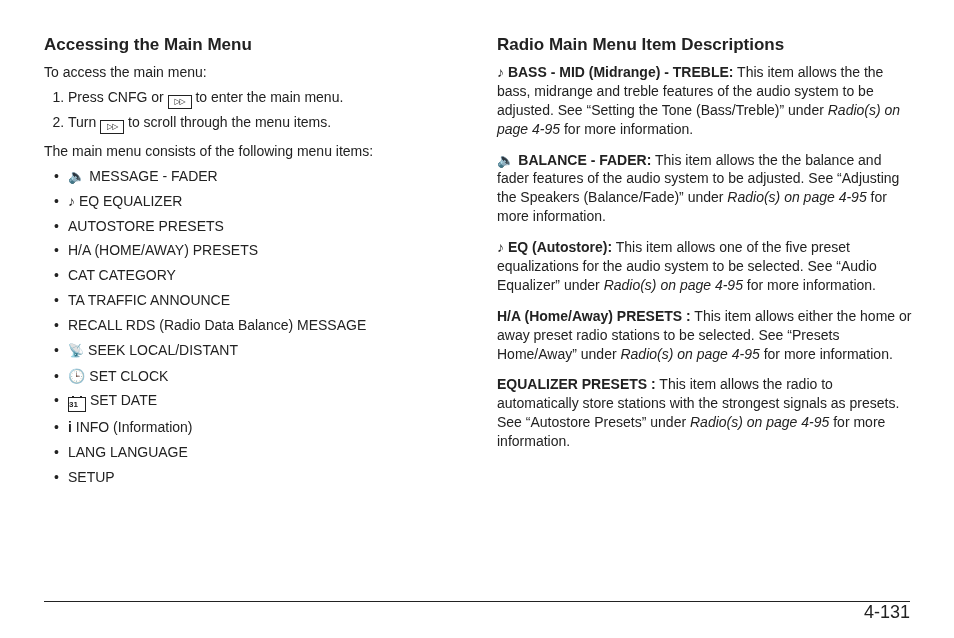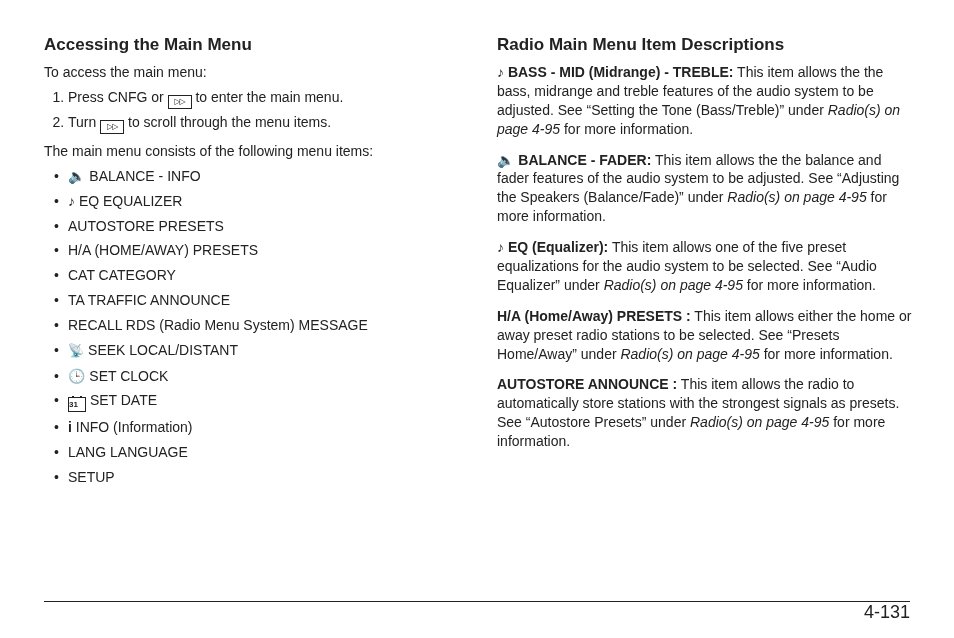--- a/index.html
+++ b/index.html
@@ -134,40 +134,40 @@
           <span class="iconbox"></span>
           <span> to scroll through the menu items.</span>
         </li>
       </ol>
 
       <p>The main menu consists of the following menu items:</p>
 
       <ul>
         <li>
           <span class="note">🔈 </span>
-          <span>BALANCE - INFO</span>
+          <span>MESSAGE - FADER</span>
         </li>
         <li>
           <span class="note">♪ </span>
           <span>EQ EQUALIZER</span>
         </li>
         <li>
           <span>AUTOSTORE PRESETS</span>
         </li>
         <li>
           <span>H/A (HOME/AWAY) PRESETS</span>
         </li>
         <li>
           <span>CAT CATEGORY</span>
         </li>
         <li>
           <span>TA TRAFFIC ANNOUNCE</span>
         </li>
         <li>
-          <span>RECALL RDS (Radio Menu System) MESSAGE</span>
+          <span>RECALL RDS (Radio Data Balance) MESSAGE</span>
         </li>
         <li>
           <span class="ant">📡 </span>
           <span>SEEK LOCAL/DISTANT</span>
         </li>
         <li>
           <span class="note">🕒 </span>
           <span>SET CLOCK</span>
         </li>
         <li>
@@ -193,29 +193,29 @@
 
       <p class="entry">
         <span class="note">♪ </span><span class="lead">BASS - MID (Midrange) - TREBLE:</span><span>  This item allows the the bass, midrange and treble features of the audio system to be adjusted. See “Setting the Tone (Bass/Treble)” under </span><span class="ital">Radio(s) on page 4-95</span><span> for more information.</span>
       </p>
 
       <p class="entry">
         <span class="note">🔈 </span><span class="lead">BALANCE - FADER:</span><span>  This item allows the the balance and fader features of the audio system to be adjusted. See “Adjusting the Speakers (Balance/Fade)” under </span><span class="ital">Radio(s) on page 4-95</span><span> for more information.</span>
       </p>
 
       <p class="entry">
-        <span class="note">♪ </span><span class="lead">EQ (Equalizer):</span><span>  This item allows one of the five preset equalizations for the audio system to be selected. See “Audio Equalizer” under </span><span class="ital">Radio(s) on page 4-95</span><span> for more information.</span>
+        <span class="note">♪ </span><span class="lead">EQ (Autostore):</span><span>  This item allows one of the five preset equalizations for the audio system to be selected. See “Audio Equalizer” under </span><span class="ital">Radio(s) on page 4-95</span><span> for more information.</span>
       </p>
 
       <p class="entry">
         <span class="lead">H/A (Home/Away) PRESETS :</span><span>  This item allows either the home or away preset radio stations to be selected. See “Presets Home/Away” under </span><span class="ital">Radio(s) on page 4-95</span><span> for more information.</span>
       </p>
 
       <p class="entry">
-        <span class="lead">AUTOSTORE ANNOUNCE :</span><span>  This item allows the radio to automatically store stations with the strongest signals as presets. See “Autostore Presets” under </span><span class="ital">Radio(s) on page 4-95</span><span> for more information.</span>
+        <span class="lead">EQUALIZER PRESETS :</span><span>  This item allows the radio to automatically store stations with the strongest signals as presets. See “Autostore Presets” under </span><span class="ital">Radio(s) on page 4-95</span><span> for more information.</span>
       </p>
     </div>
 
   </div>
 
   <hr class="footer-rule">
   <div class="pagenum">4-131</div>
 </div>
 
 </body></html>

